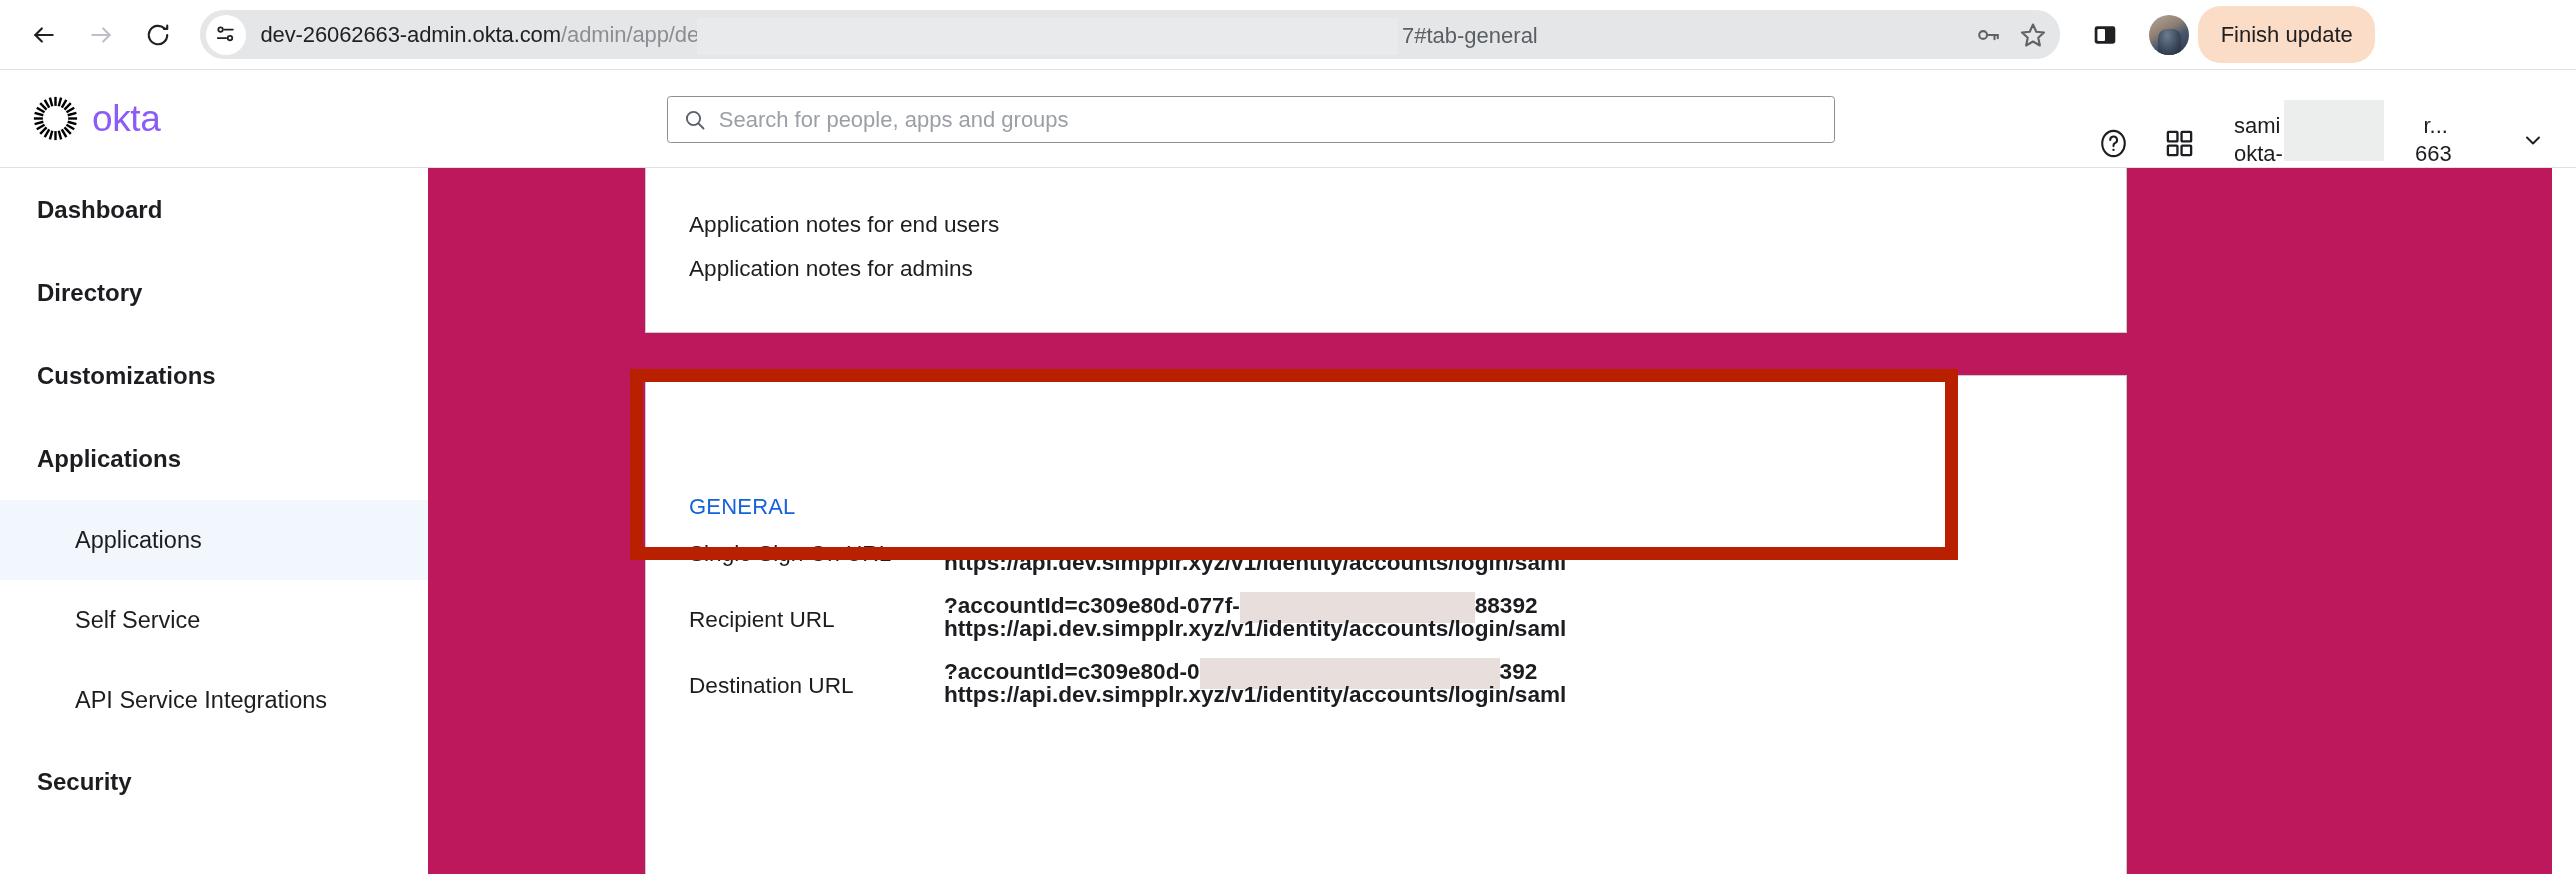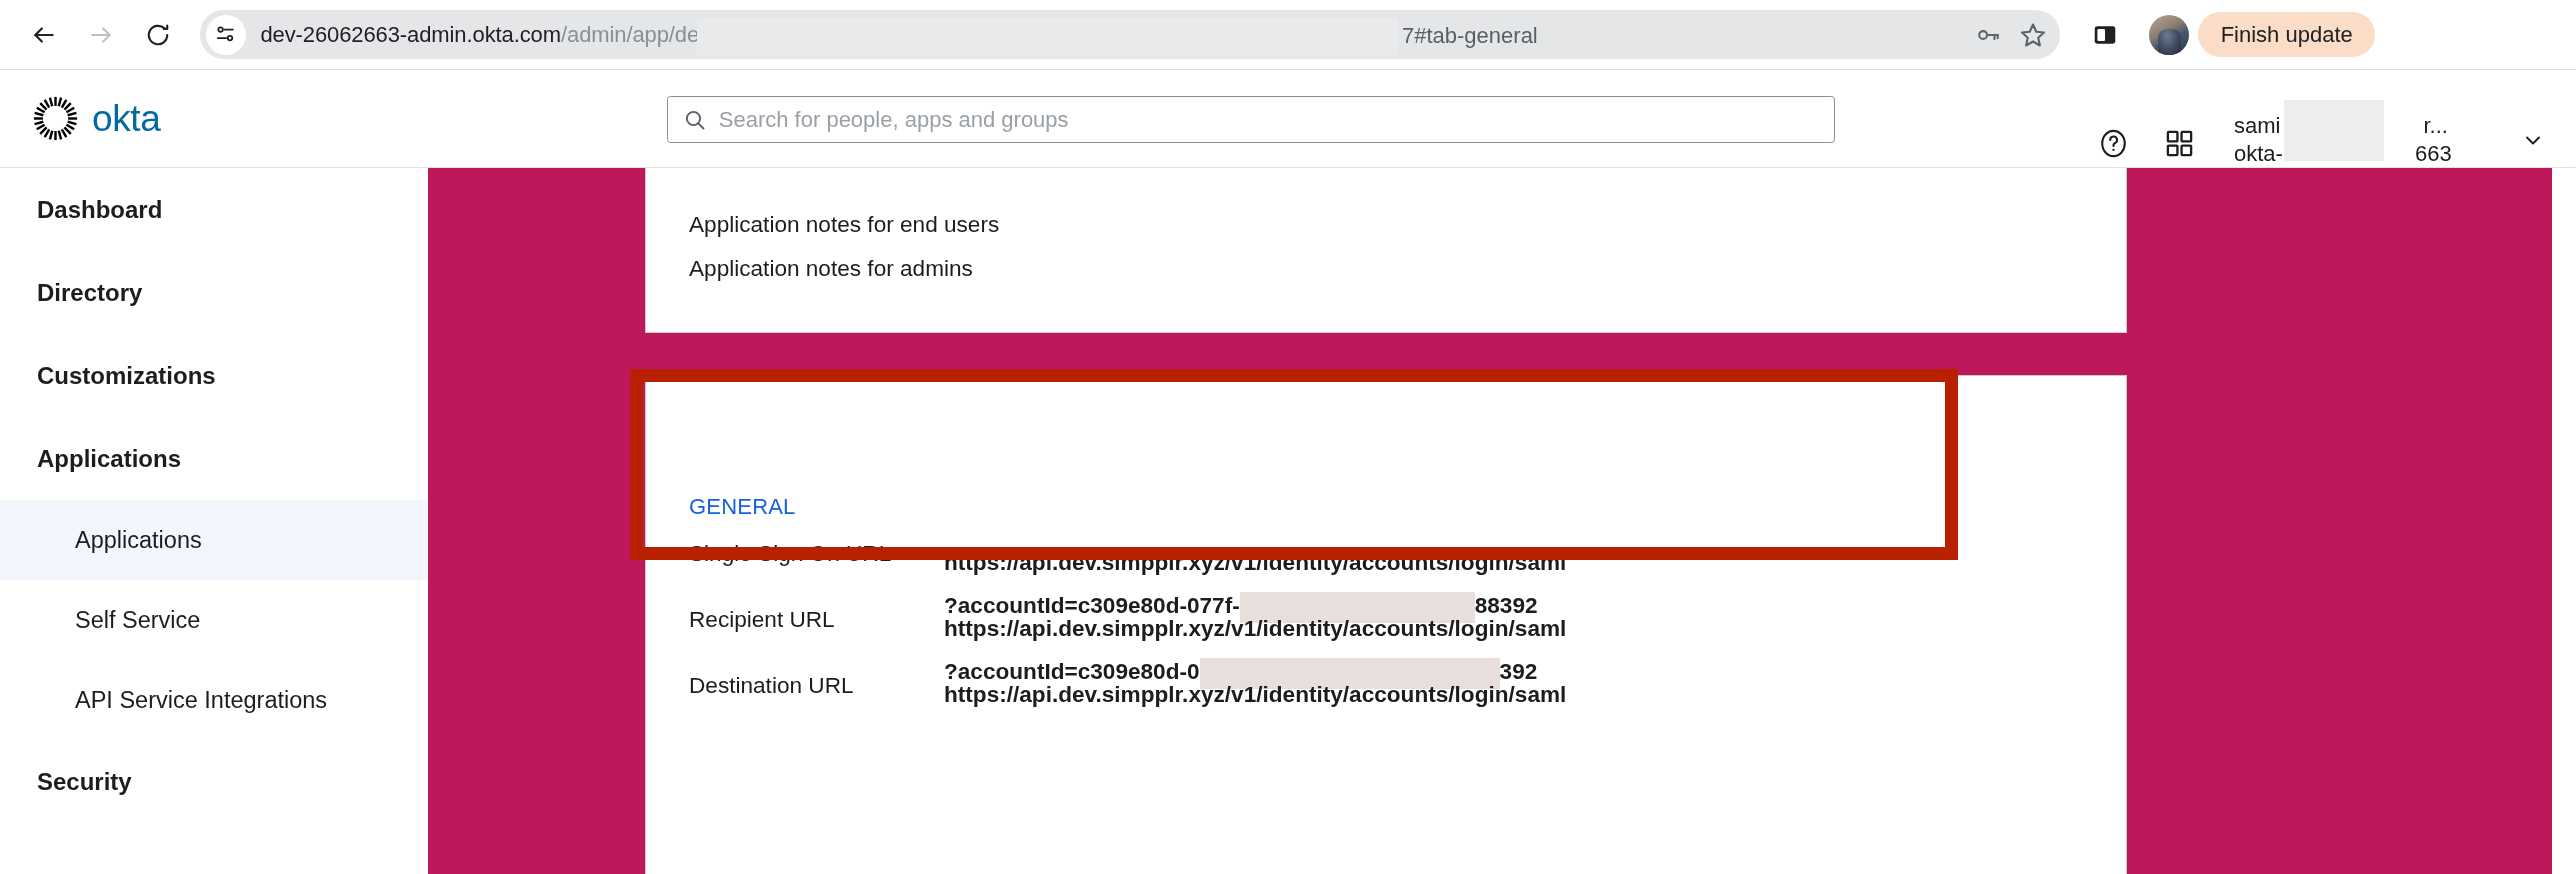--- a/index.html
+++ b/index.html
@@ -83,21 +83,21 @@
     background: linear-gradient(150deg,#b9a99a 0%,#8f7f73 38%,#46566b 60%,#2e3a49 100%);
     position: relative; overflow: hidden; cursor: pointer;
     flex: 0 0 auto;
   }
   #profile-avatar::after {
     content:""; position:absolute; left:8.7px; top:14px;
     width:22.6px; height:26px; border-radius:8.7px 8.7px 0 0;
     background: radial-gradient(ellipse at 40% 25%, #6d7c94 0%, #3d4a5c 55%, #20293a 100%);
   }
   #finish-update-btn {
-    height: 45px;
+    height: 57px;
     background: #fbddc7;
     color: #202124;
     border: none; border-radius: 22.6px;
     padding: 0 22.6px;
     font-size: 22px;
     font-family: "Liberation Sans", sans-serif;
     cursor: pointer;
     margin-right: 14px;
     white-space: nowrap;
   }
@@ -108,21 +108,21 @@
     background: #ffffff;
     border-bottom: 0.9px solid #e1e1e1;
     display: flex; align-items: center;
   }
   #okta-logo {
     display: flex; align-items: center;
     margin-left: 33px; cursor: pointer;
   }
   #okta-logo-mark { width: 45px; height: 45px; }
   #okta-logo-text {
-    font-size: 37px; font-weight: 500; color: #0369a1;
+    font-size: 37px; font-weight: 500; color: #8b5cf6;
     margin-left: 14px; letter-spacing: -0.4px;
   }
   #okta-search-wrap {
     position: absolute; left: 667px; top: 26px;
     width: 1168px; height: 47px;
   }
   #okta-search-box {
     width: 100%; height: 100%;
     border: 0.9px solid #8a8e96; border-radius: 3.5px;
     background: #fff;

